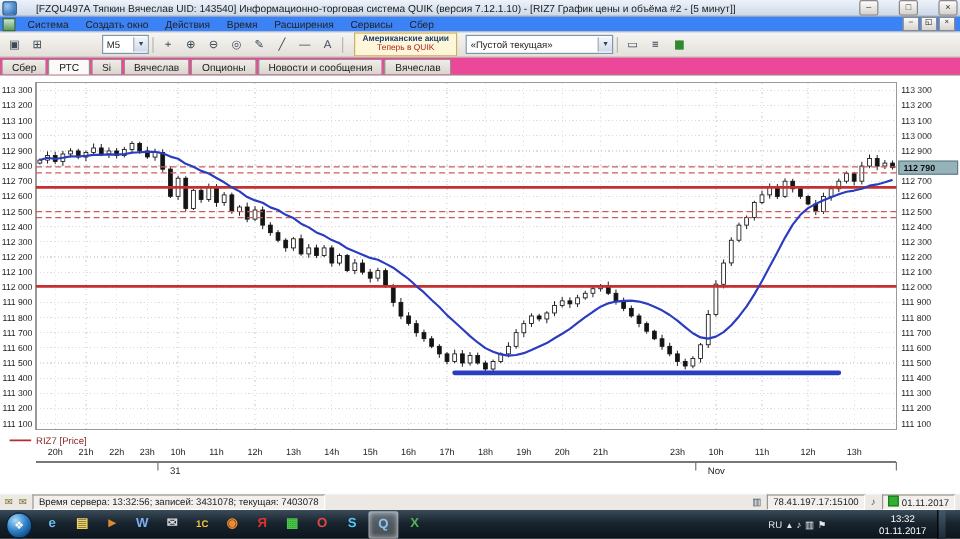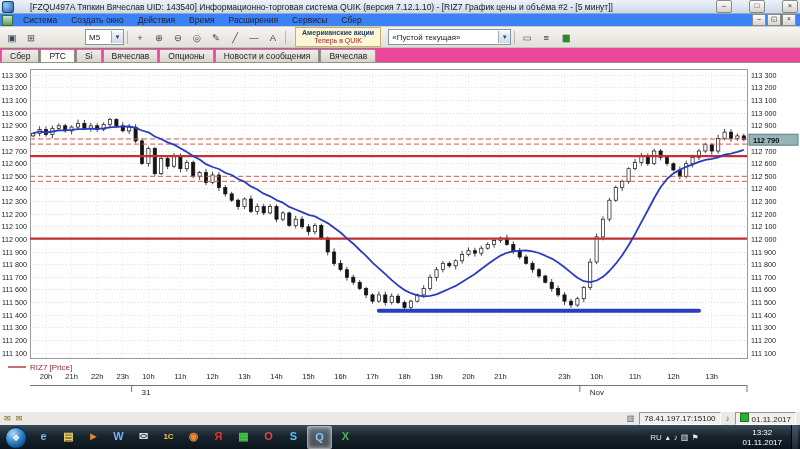--- a/index.html
+++ b/index.html
@@ -59,21 +59,21 @@
   .green-dot{width:7px;height:7px;background:#2fae2f;border:1px solid #1c7a1c;display:inline-block;margin-right:3px;}
 
   
   .taskbar{height:25px;background:linear-gradient(#3a4b59,#17232d 45%,#0b141c);display:flex;align-items:center;gap:2px;padding:0 0 0 2px;}
   .orb{width:20px;height:20px;border-radius:50%;margin:0 3px;border:1px solid #061f3a;
        background:radial-gradient(circle at 35% 28%,#aedbf8,#3184c9 45%,#0a3e77 85%);
        display:flex;align-items:center;justify-content:center;color:#fff;font-size:9px;}
   .tb-app{width:23px;height:21px;display:flex;align-items:center;justify-content:center;border-radius:2px;
           font-weight:bold;font-size:11px;line-height:21px;}
   .tb-app.active{background:rgba(255,255,255,.25);border:1px solid rgba(255,255,255,.45);box-shadow:inset 0 0 4px rgba(255,255,255,.6);}
-  .tray{margin-left:auto;display:flex;align-items:center;gap:4px;color:#e8e8e8;padding-right:2px;}
+  .tray{margin-left:auto;display:flex;align-items:center;gap:4px;color:#e8e8e8;padding-right:12px;}
   .tray-item{font-size:8px;color:#e8e8e8;}
   .clock{text-align:center;font-size:8px;line-height:9.5px;color:#fff;padding:0 5px;margin-left:35px;}
   .show-desktop{width:6px;height:25px;border-left:1px solid #000;background:linear-gradient(#45586a,#1b2832);}
 </style>
 </head>
 <body>
 
 <div class="app">
 
   <div class="titlebar">
@@ -502,20 +502,21 @@
         <line x1="747" y1="322" x2="747" y2="329" stroke="#777"></line>
         <line x1="131.6" y1="322" x2="131.6" y2="329" stroke="#777"></line>
         <text x="141.6" y="332" font-size="8" fill="#222">31</text>
         <line x1="579.8" y1="322" x2="579.8" y2="329" stroke="#777"></line>
         <text x="589.8" y="332" font-size="8" fill="#222">Nov</text>
       </svg></div>
 
   <div class="statusbar">
     <span class="sb-icon">✉</span>
     <span class="sb-icon">✉</span>
+    <span class="panel">Время сервера: 13:32:56; записей: 3431078; текущая: 7403078</span>
     <span class="grow"></span>
     <span class="sb-icon" style="color:#456;">▥</span>
     <span class="panel">78.41.197.17:15100</span>
     <span class="sb-icon" style="color:#456;">♪</span>
     <span class="panel"><span class="green-dot"></span><span>01.11.2017</span></span>
   </div>
 
   <div class="taskbar">
     <div class="orb">❖</div>
     <span id="taskbar-apps" style="display:flex;gap:2px;">

